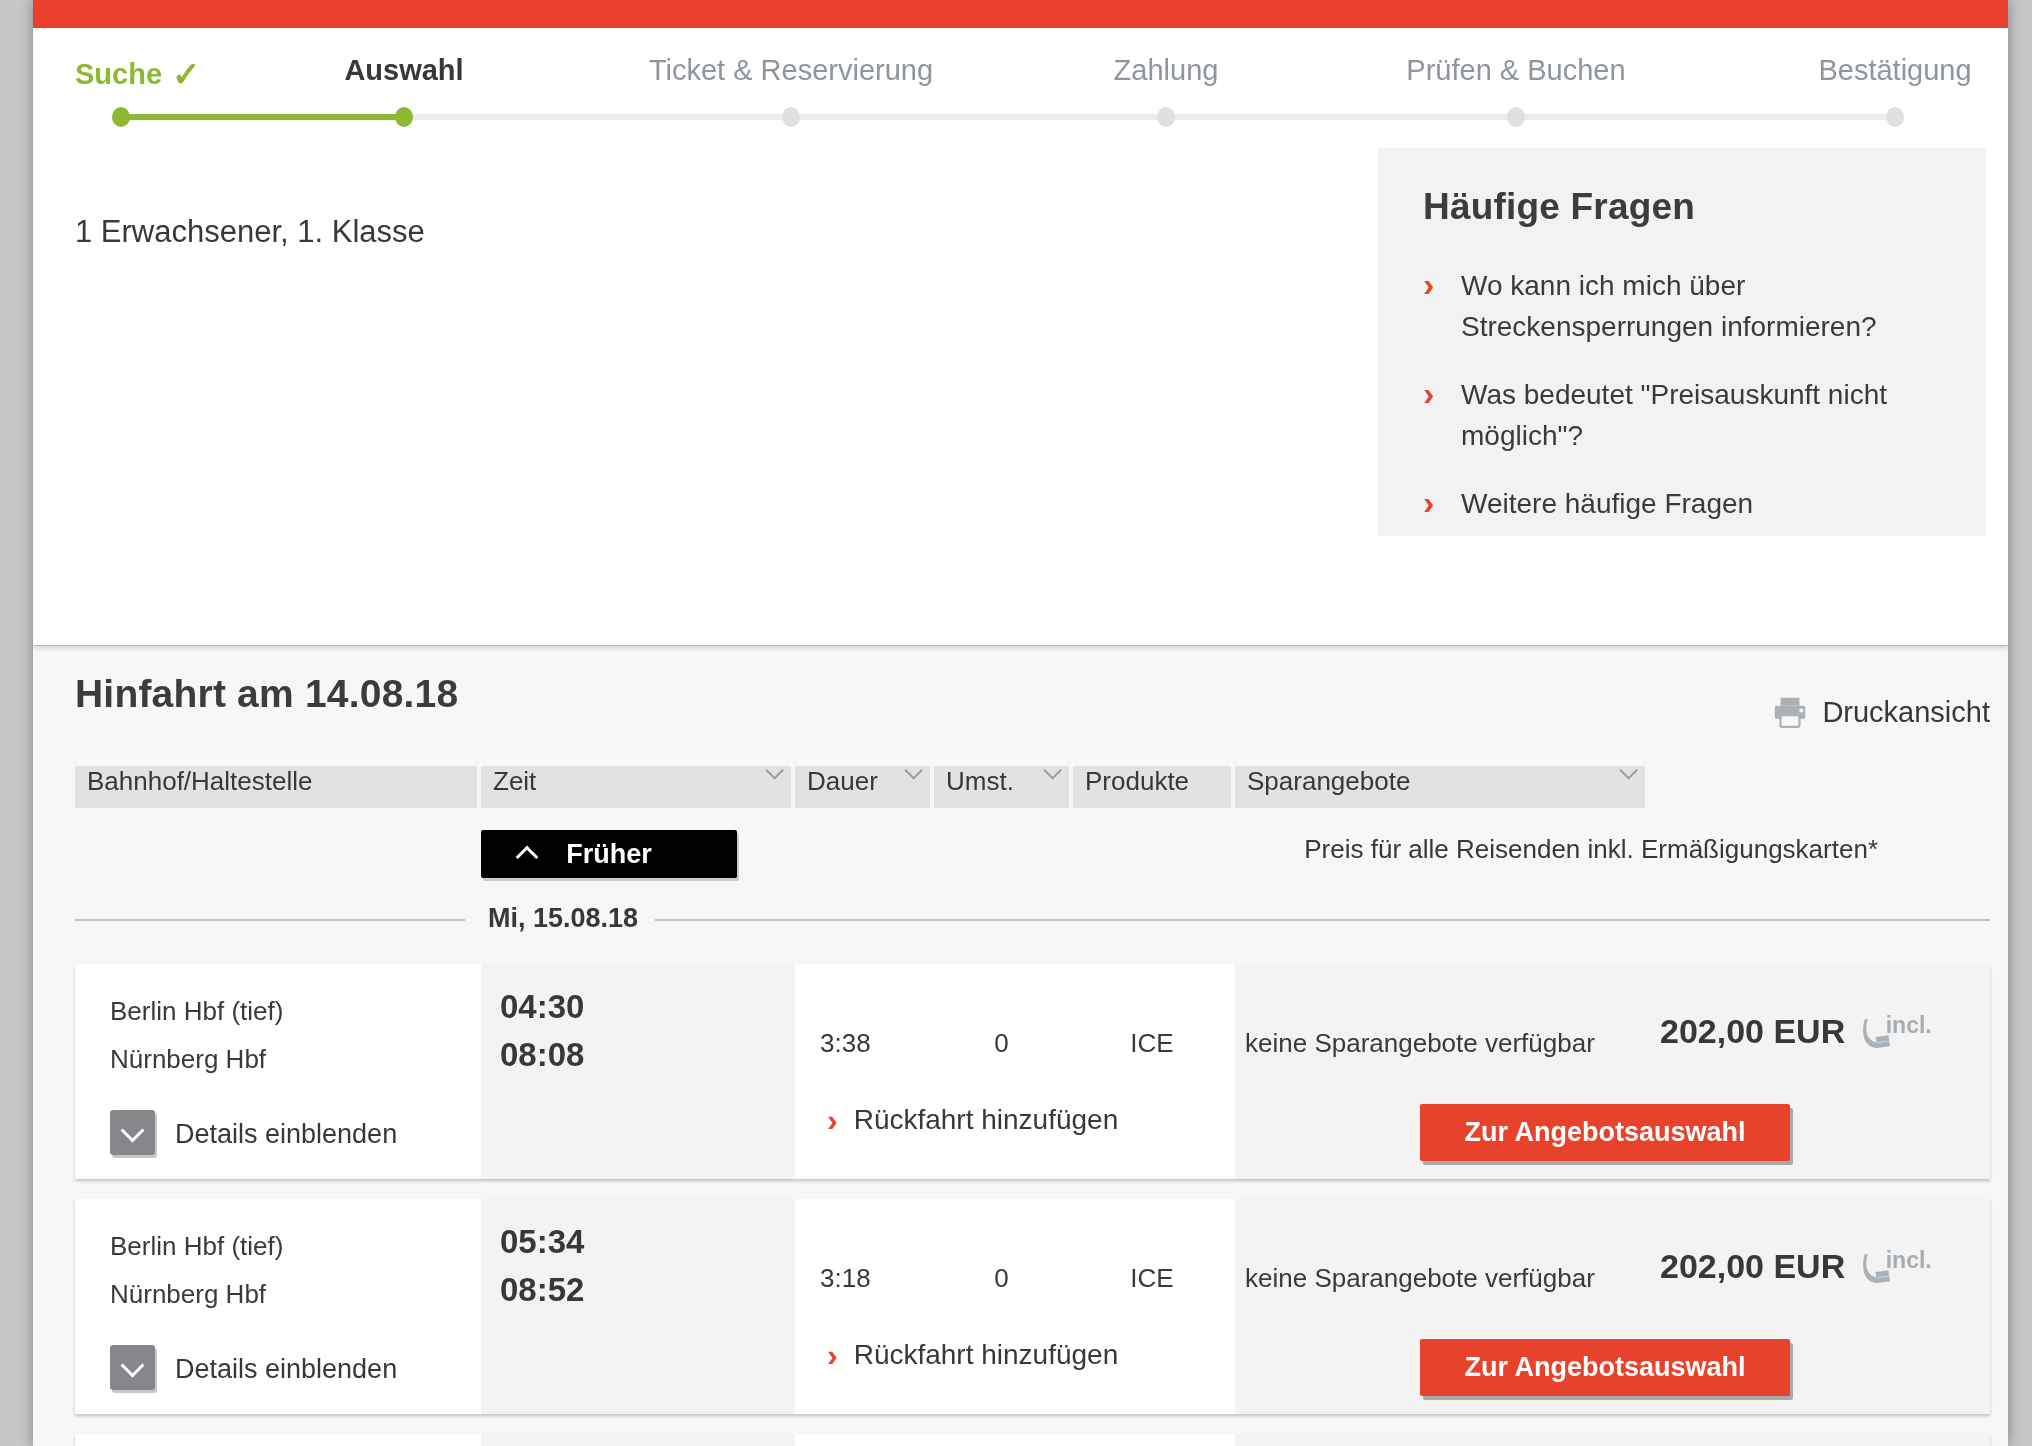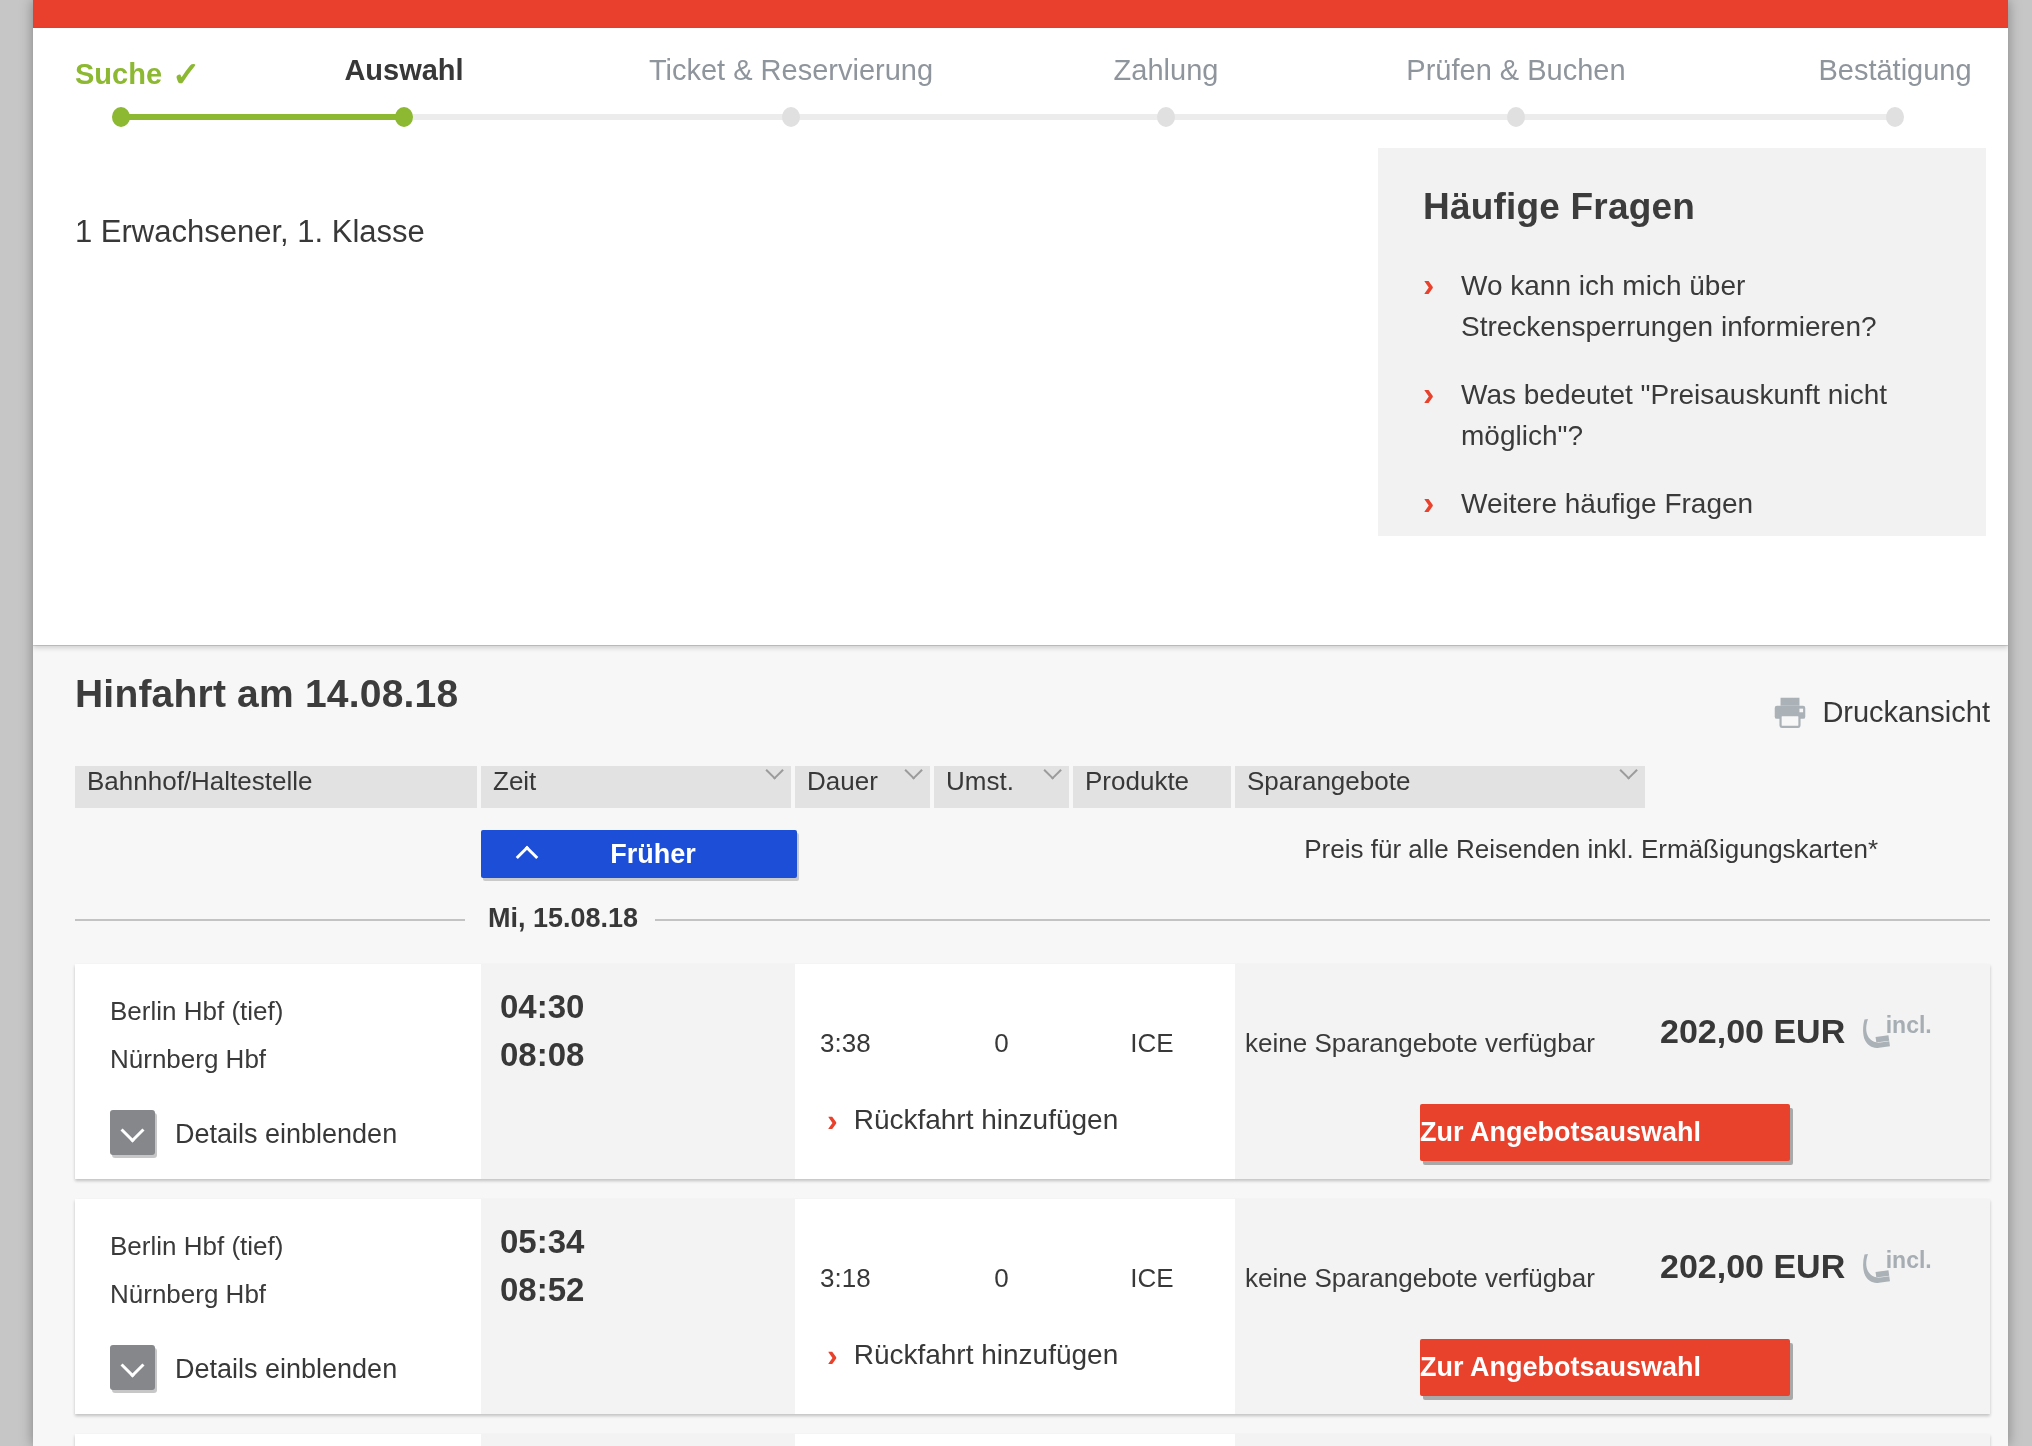--- a/index.html
+++ b/index.html
@@ -67,24 +67,24 @@
     padding:0 12px;font-size:26px;color:#383838;cursor:default;
   }
   .thcell.sortable{cursor:pointer;}
   .th-chev{
     margin-left:auto;width:11px;height:11px;
     border-right:2px solid #9b9b9b;border-bottom:2px solid #9b9b9b;
     transform:rotate(45deg) translateY(-3px);
   }
 
   .btn-earlier{
-    left:448px;top:184px;width:288px;height:48px;background:#1d4ed8;
+    left:448px;top:184px;width:256px;height:48px;background:#000000;
     color:#fff;font-weight:bold;font-size:27px;border-radius:2px;
     display:flex;align-items:center;justify-content:center;
-    box-shadow:2px 3px 0 rgba(0,0,0,.18);cursor:pointer;padding-left:28px;
+    box-shadow:2px 3px 0 rgba(0,0,0,.18);cursor:pointer;
   }
   .chev-up{
     position:absolute;left:38px;top:19px;width:13px;height:13px;
     border-left:3px solid #fff;border-top:3px solid #fff;transform:rotate(45deg);
   }
   .price-note{left:1202px;top:188px;width:643px;text-align:right;font-size:26px;color:#383838;}
 
   .date-sep{left:455px;top:257px;font-size:27px;font-weight:bold;color:#383838;}
   .sep-line{top:273px;height:2px;background:#c3c3c3;}
 
@@ -117,21 +117,21 @@
   .return-link .chev-red{position:static;margin-right:16px;font-size:32px;vertical-align:-2px;}
 
   .price-wrap{position:absolute;left:1585px;top:48px;white-space:nowrap;}
   .price{font-size:34px;font-weight:bold;color:#383838;}
   .seat-icon{margin-left:12px;vertical-align:-6px;transform:rotate(-8deg);display:inline-block;}
   .incl{font-size:23px;font-weight:bold;color:#a6adb3;vertical-align:10px;margin-left:-4px;}
 
   .btn-offer{
     position:absolute;left:1345px;top:140px;width:370px;height:57px;
     background:#e8412c;color:#fff;font-weight:bold;font-size:27px;border-radius:2px;
-    display:flex;align-items:center;
+    display:flex;align-items:center;justify-content:center;
     box-shadow:3px 4px 0 rgba(0,0,0,.3);cursor:pointer;
   }
 </style>
 </head>
 <body>
 
 <div class="page">
   <div class="card">
 
     <div class="abs redbar"></div>

